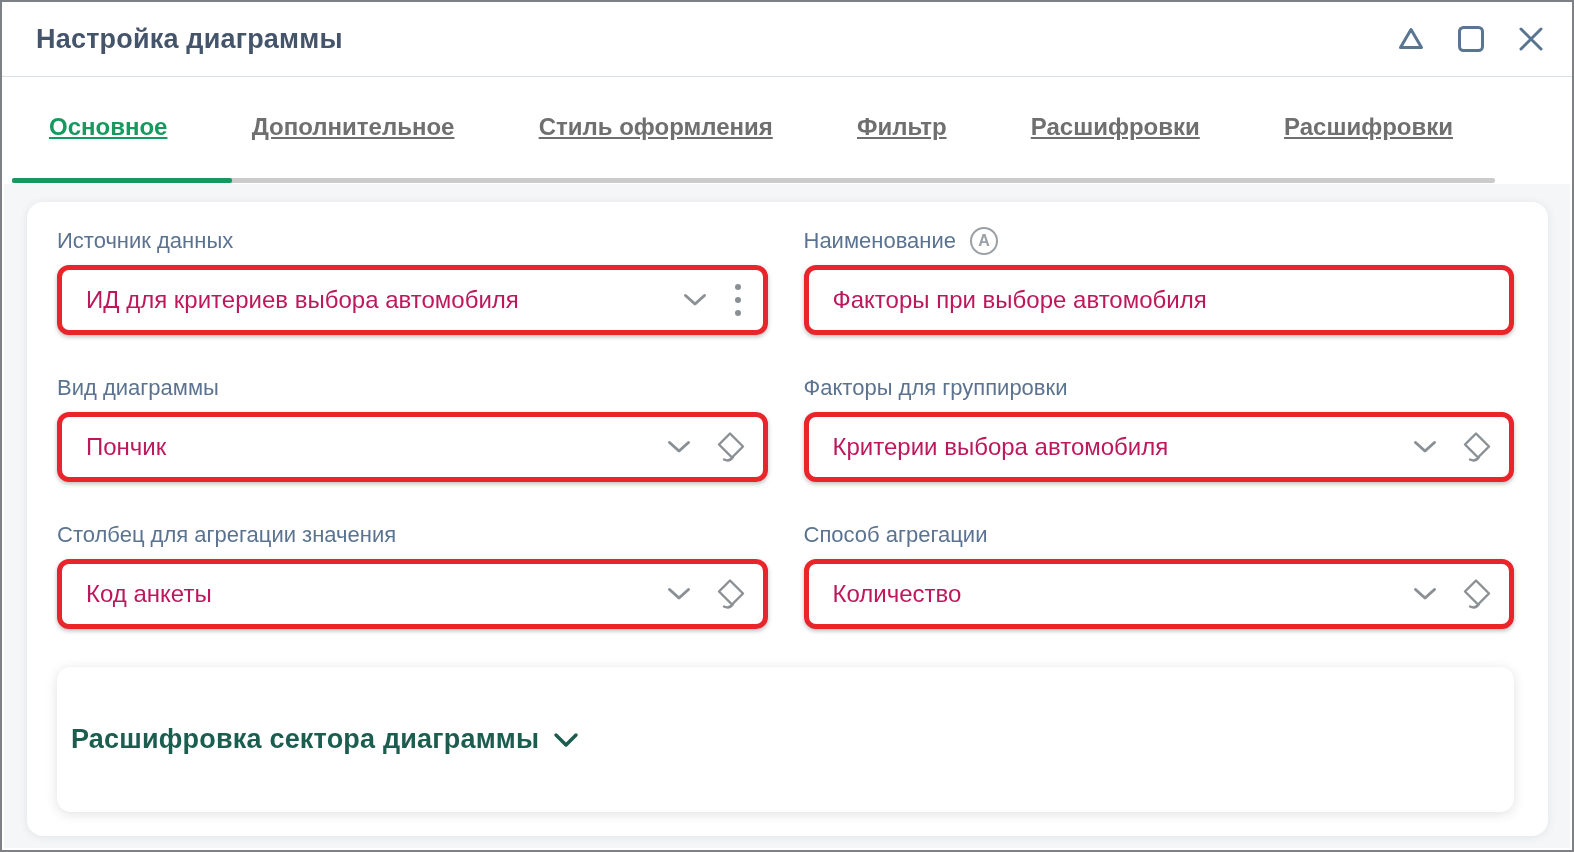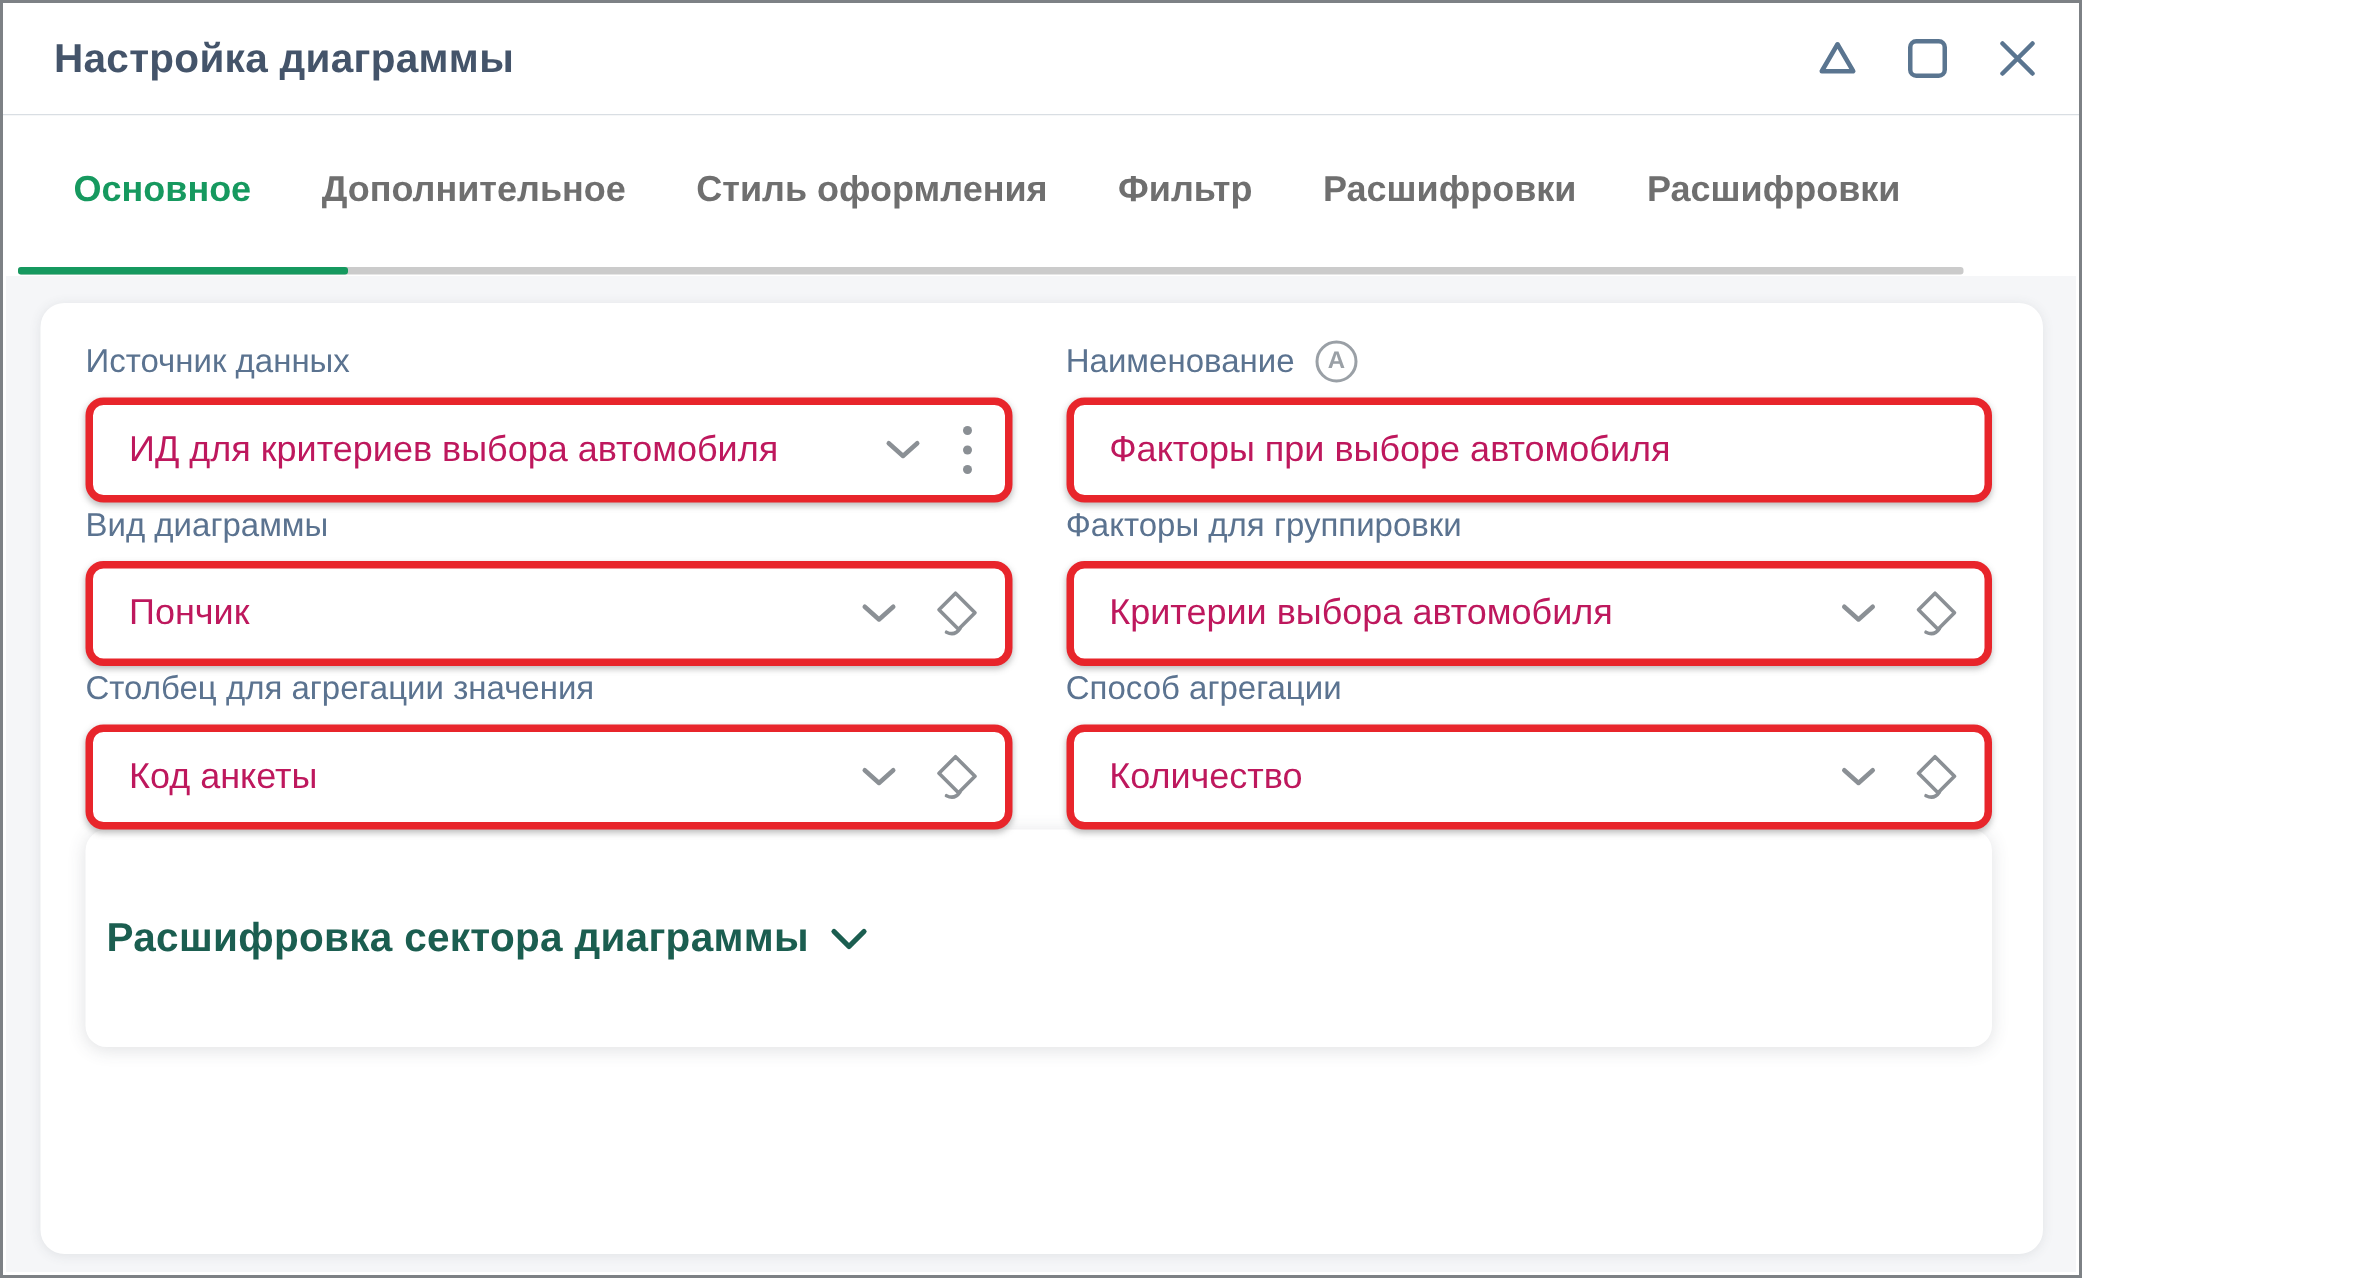--- a/index.html
+++ b/index.html
@@ -3,21 +3,21 @@
 <meta charset="utf-8">
 <style>
   * { box-sizing: border-box; margin: 0; padding: 0; }
   html, body { width: 1574px; height: 852px; }
   body {
     font-family: "Liberation Sans", sans-serif;
     background: #ffffff;
   }
   .window {
     position: relative;
-    width: 1388px; height: 852px;
+    width: 1574px; height: 852px;
     border: 2px solid #7d8185;
     background: #ffffff;
     overflow: hidden;
   }
   
   .titlebar {
     height: 75px;
     display: flex; align-items: center; justify-content: space-between;
     border-bottom: 1px solid #d9dee3;
     background: #ffffff;
@@ -32,21 +32,21 @@
   .win-btn svg { display: block; }
   
   .tabs-area { position: relative; height: 106px; background: #ffffff; }
   .tabs-row {
     position: absolute; left: 10px; right: 77px; top: 0; bottom: 6px;
     display: flex; justify-content: space-between; align-items: center;
     padding: 0 42px 0 37px;
   }
   .tab {
     font-size: 24px; font-weight: 700; color: #6f6f6f;
-    cursor: pointer; white-space: nowrap;
+    cursor: pointer; white-space: nowrap; text-decoration: underline;
   }
   .tab.active { color: #16995F; }
   .tab-track {
     position: absolute; left: 10px; right: 77px; bottom: 0;
     height: 5px; background: #cbcbcb; border-radius: 2px;
   }
   .tab-indicator {
     position: absolute; left: 10px; bottom: 0;
     width: 220px; height: 5px; background: #16995F; border-radius: 2px;
   }
@@ -57,21 +57,21 @@
   }
   .panel {
     position: absolute; left: 23px; right: 22px; top: 18px; bottom: 12px;
     background: #ffffff; border-radius: 16px;
     box-shadow: 0 1px 8px rgba(60,70,80,0.10);
     padding: 24px 34px 0 30px;
   }
   .grid {
     display: grid; grid-template-columns: 1fr 1fr; column-gap: 36px; row-gap: 0;
   }
-  .field { }
+  .field { margin-bottom: 38px; }
   .field-label {
     display: flex; align-items: center; gap: 14px;
     font-size: 22px; color: #5B7390; margin-bottom: 9px; min-height: 30px;
   }
   .a-circle-icon {
     width: 28px; height: 28px; border: 2px solid #9aa0a6; border-radius: 50%;
     color: #9aa0a6; font-size: 16px; font-weight: 700;
     display: flex; align-items: center; justify-content: center;
   }
   .red-box {

